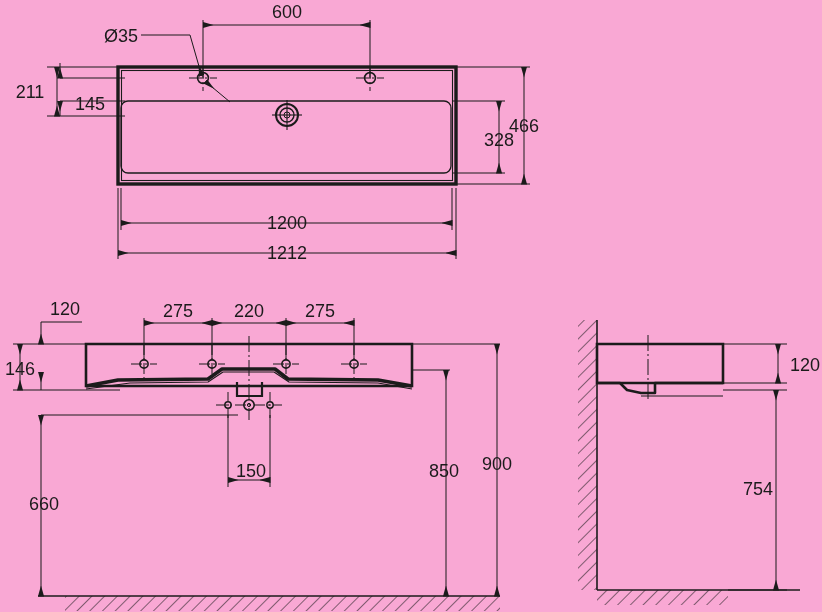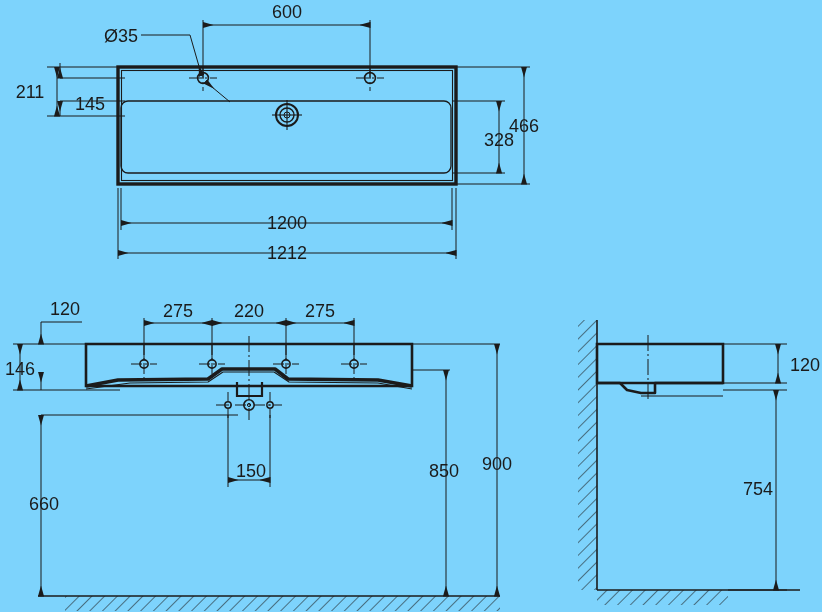--- a/index.html
+++ b/index.html
@@ -8,21 +8,21 @@
     padding: 0;
     background: #ffffff;
   }
   body {
     font-family: "Liberation Sans", sans-serif;
   }
   #sheet {
     position: relative;
     width: 822px;
     height: 612px;
-    background: #7dd3fc;
+    background: #f9a8d4;
     overflow: hidden;
   }
   #sheet svg {
     display: block;
   }
   .dimtext {
     font-family: "Liberation Sans", sans-serif;
     font-size: 18px;
     fill: #1b1b1b;
   }

